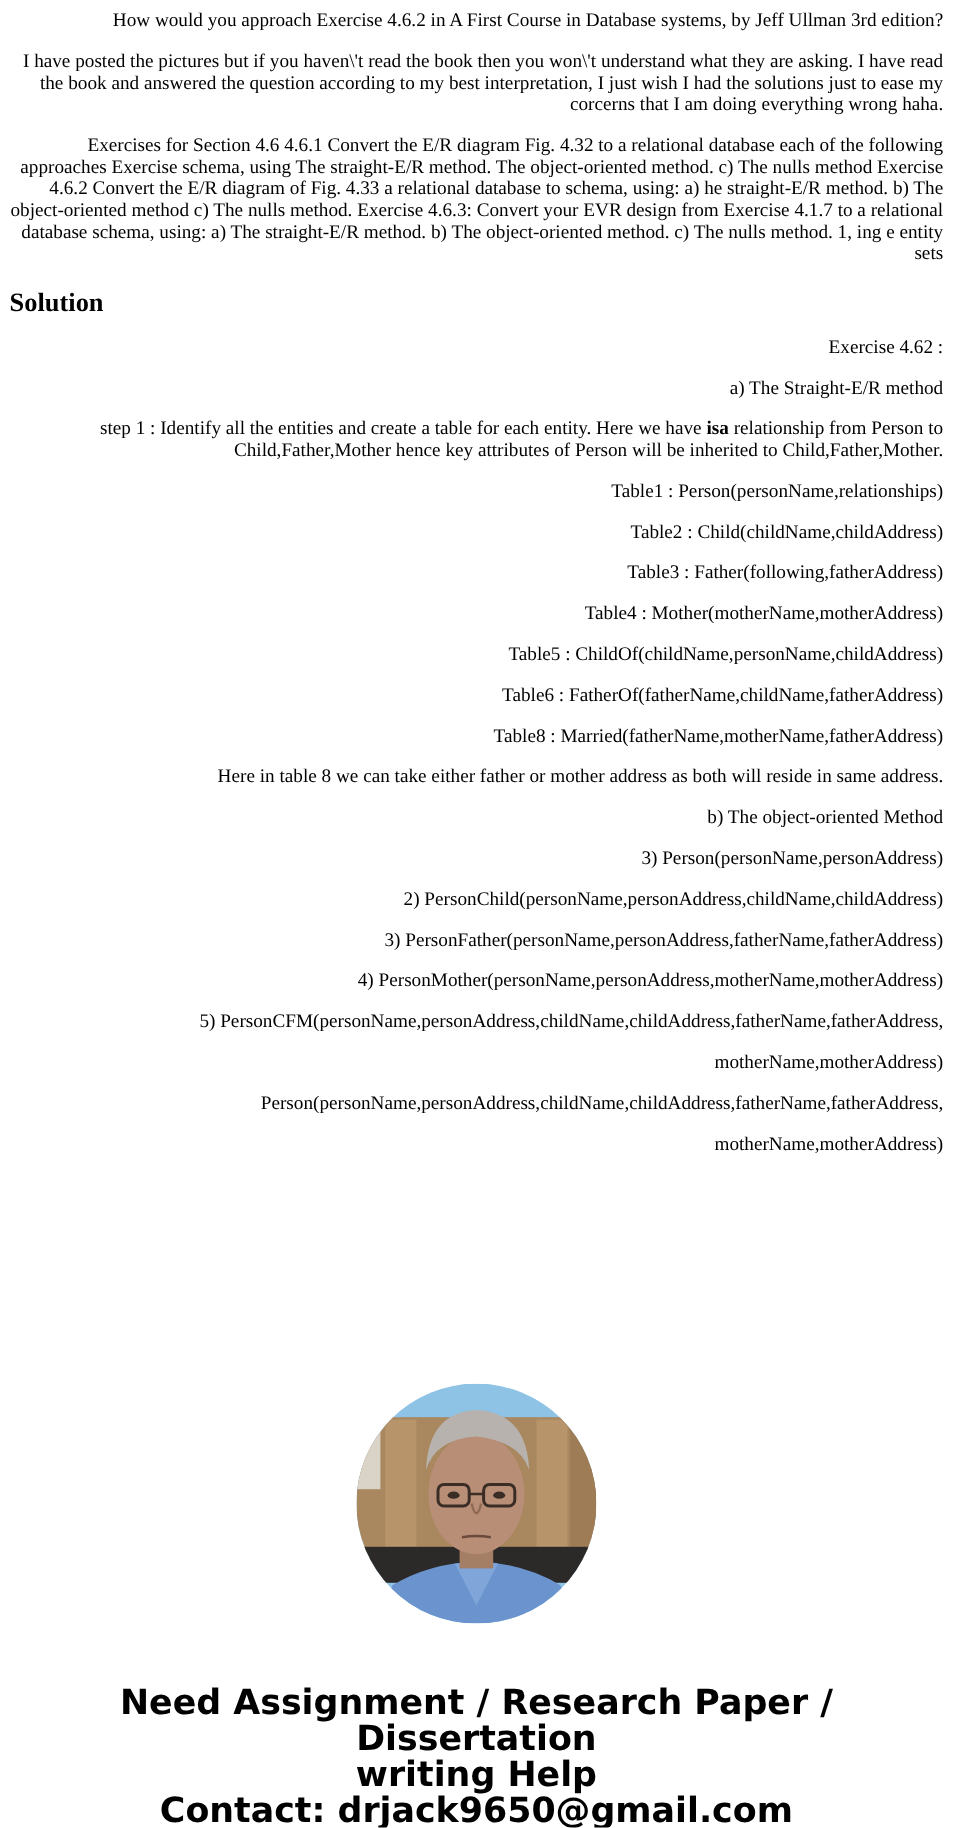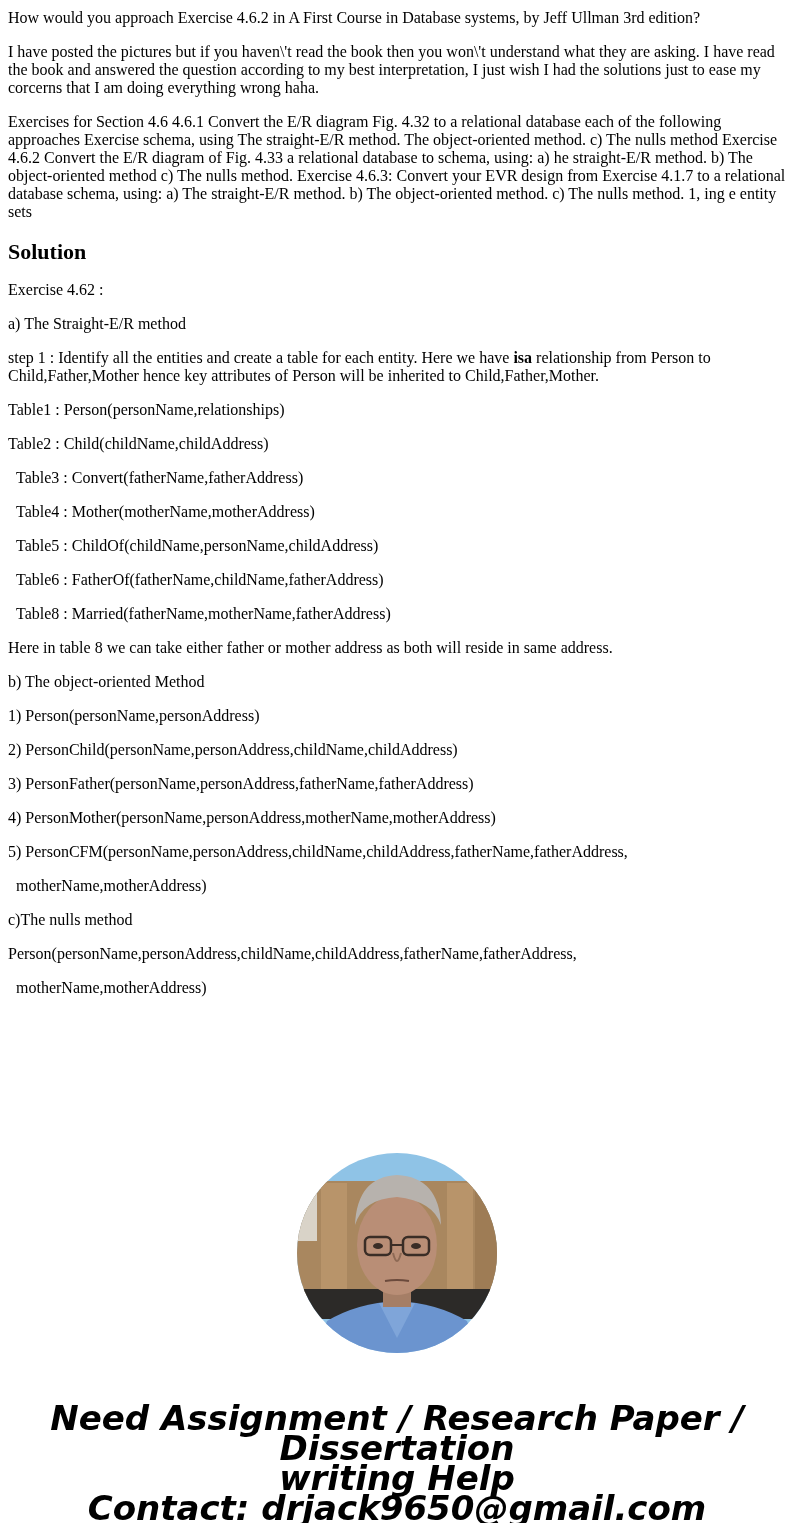--- a/index.html
+++ b/index.html
@@ -6,21 +6,21 @@
   body {
     width: 794px;
     min-height: 1523px;
     font-family: "Liberation Serif", "DejaVu Serif", serif;
     font-size: 16px;
     line-height: 18px;
     color: #000000;
     position: relative;
   }
   .content { padding: 0 8px; }
-  p { margin: 16px 0; }
+  p { margin: 16px 0; text-align: right; }
   p.first { margin-top: 9px; }
   p.indent { padding-left: 8px; }
   h3 {
     font-size: 22px;
     font-weight: bold;
     margin: 20px 0 18px 0;
     line-height: 22px;
   }
   .avatar-wrap {
     position: absolute;
@@ -33,61 +33,59 @@
   }
   .avatar-wrap svg { display: block; }
   .promo {
     position: absolute;
     left: 0;
     top: 1403px;
     width: 794px;
     text-align: center;
     font-family: "DejaVu Sans", sans-serif;
     font-weight: bold;
-    font-size: 34px;
+    font-size: 29px;
     line-height: 30px;
     color: #000;
-    font-style: italic;
   }
   .promo div { margin: 0; }
 </style>
 </head>
 <body>
 
 <div class="content">
   <p class="first">How would you approach Exercise 4.6.2 in A First Course in Database systems, by Jeff Ullman 3rd edition?</p>
   <p>I have posted the pictures but if you haven\'t read the book then you won\'t understand what they are asking. I have read the book and answered the question according to my best interpretation, I just wish I had the solutions just to ease my corcerns that I am doing everything wrong haha.</p>
   <p>Exercises for Section 4.6 4.6.1 Convert the E/R diagram Fig. 4.32 to a relational database each of the following approaches Exercise schema, using The straight-E/R method. The object-oriented method. c) The nulls method Exercise 4.6.2 Convert the E/R diagram of Fig. 4.33 a relational database to schema, using: a) he straight-E/R method. b) The object-oriented method c) The nulls method. Exercise 4.6.3: Convert your EVR design from Exercise 4.1.7 to a relational database schema, using: a) The straight-E/R method. b) The object-oriented method. c) The nulls method. 1, ing e entity sets</p>
 
   <h3>Solution</h3>
 
   <p>Exercise 4.62 :</p>
   <p>a) The Straight-E/R method</p>
   <p><span>step 1 : Identify all the entities and create a table for each entity. Here we have </span><b>isa</b><span> relationship from Person to Child,Father,Mother hence key attributes of Person will be inherited to Child,Father,Mother.</span></p>
 
   <p>Table1 : Person(personName,relationships)</p>
   <p>Table2 : Child(childName,childAddress)</p>
-  <p class="indent">Table3 : Convert(fatherName,fatherAddress)</p>
+  <p class="indent">Table3 : Father(following,fatherAddress)</p>
   <p class="indent">Table4 : Mother(motherName,motherAddress)</p>
 
   <p class="indent">Table5 : ChildOf(childName,personName,childAddress)</p>
   <p class="indent">Table6 : FatherOf(fatherName,childName,fatherAddress)</p>
   <p class="indent">Table8 : Married(fatherName,motherName,fatherAddress)</p>
 
   <p>Here in table 8 we can take either father or mother address as both will reside in same address.</p>
 
   <p>b) The object-oriented Method</p>
-  <p>1) Person(personName,personAddress)</p>
+  <p>3) Person(personName,personAddress)</p>
   <p>2) PersonChild(personName,personAddress,childName,childAddress)</p>
   <p>3) PersonFather(personName,personAddress,fatherName,fatherAddress)</p>
   <p>4) PersonMother(personName,personAddress,motherName,motherAddress)</p>
   <p>5) PersonCFM(personName,personAddress,childName,childAddress,fatherName,fatherAddress,</p>
   <p class="indent">motherName,motherAddress)</p>
 
-  <p>c)The nulls method</p>
   <p>Person(personName,personAddress,childName,childAddress,fatherName,fatherAddress,</p>
   <p class="indent">motherName,motherAddress)</p>
 </div>
 
 <div class="avatar-wrap">
   <svg width="200" height="200" viewBox="0 0 200 200" xmlns="http://www.w3.org/2000/svg">
     <rect x="0" y="0" width="200" height="200" fill="#8fc3e6"></rect>
     <rect x="0" y="28" width="200" height="115" fill="#a9875f"></rect>
     <rect x="0" y="28" width="20" height="60" fill="#d9d3c8"></rect>
     <rect x="24" y="30" width="26" height="108" fill="#b8946a"></rect>

